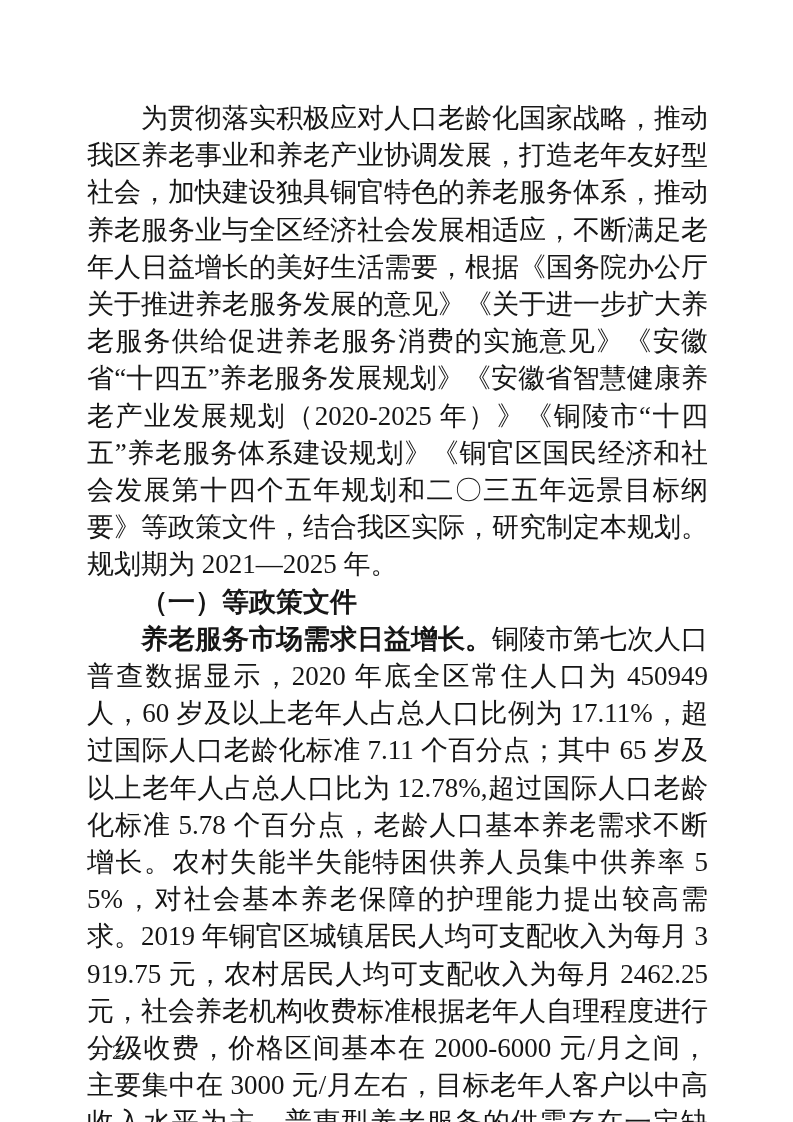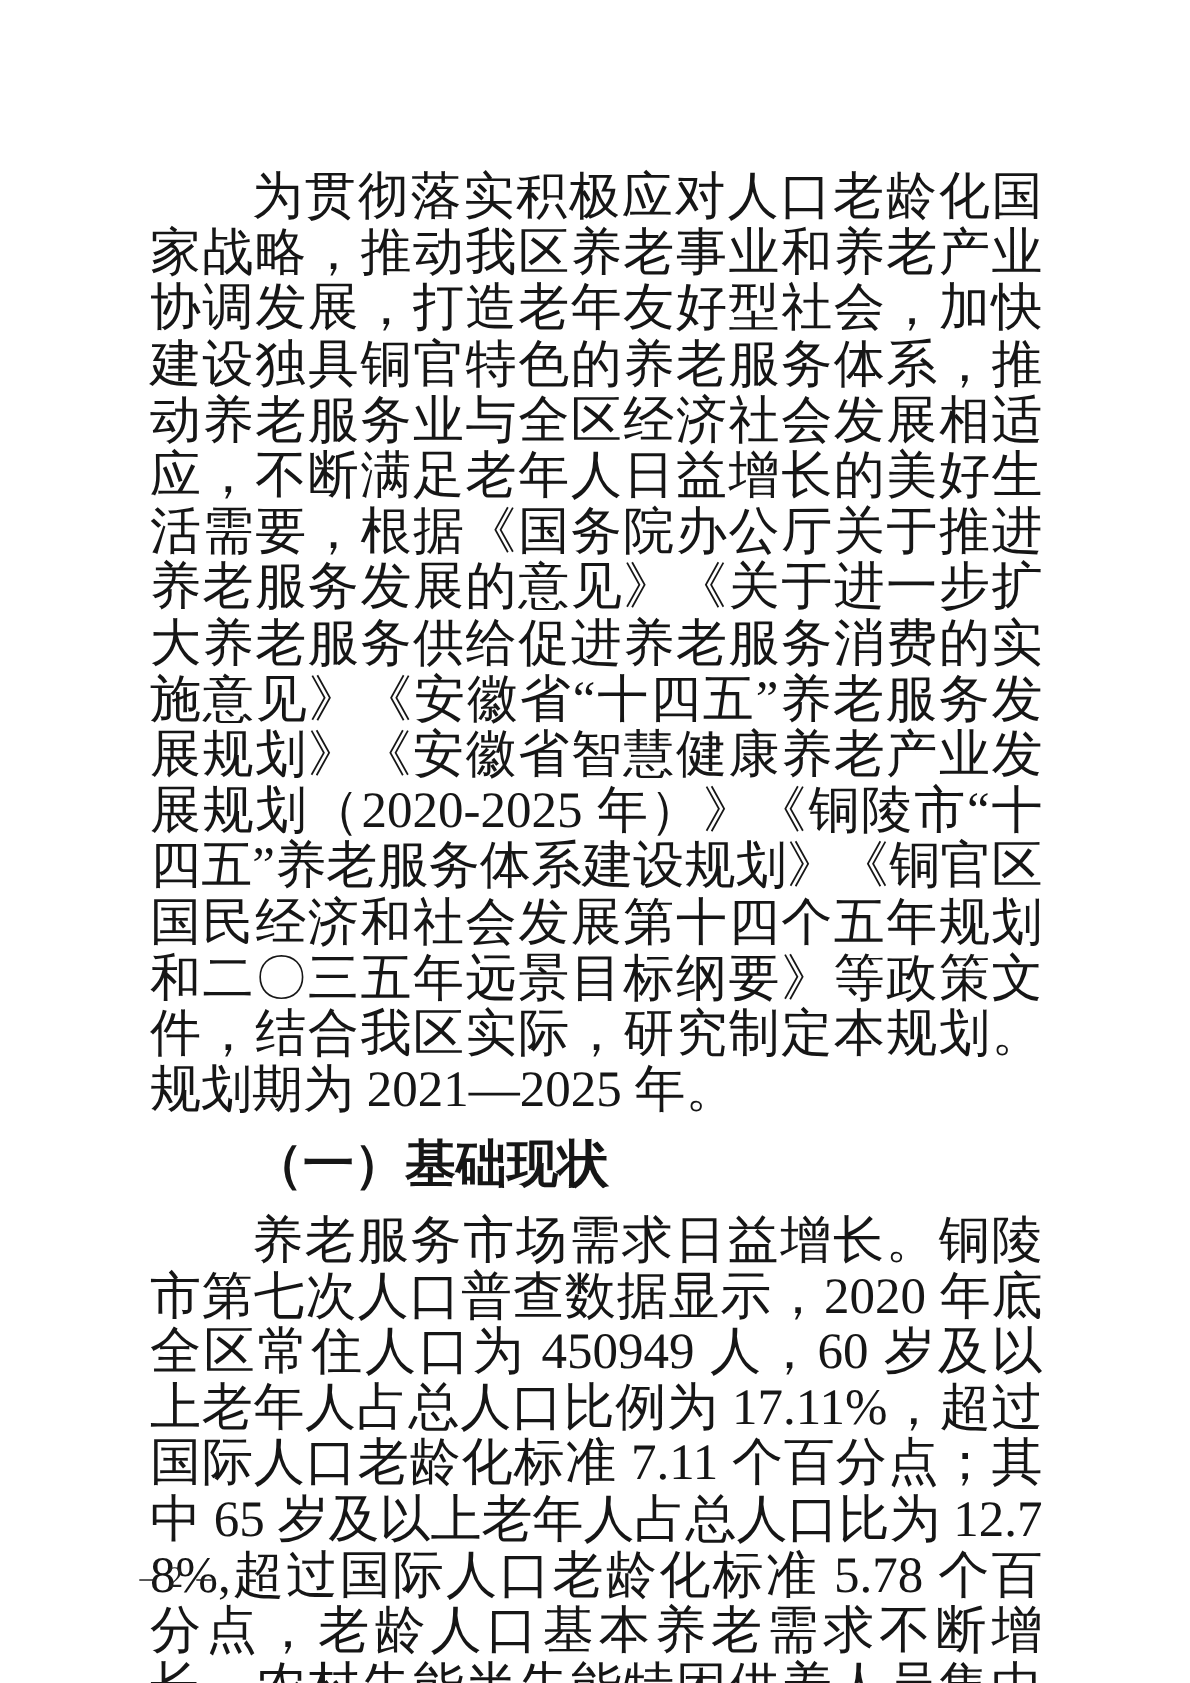--- a/index.html
+++ b/index.html
@@ -16,58 +16,58 @@
     font-family: "Liberation Serif", "DejaVu Serif", serif;
     color: #161616;
   }
   .content {
     position: absolute;
     left: 87px;
     top: 100px;
     width: 621px;
   }
   .content p {
-    margin: 13px;
-    font-size: 34px;
+    margin: 0;
+    font-size: 27px;
     line-height: 37.2px;
     text-align: justify;
     text-justify: inter-ideograph;
     text-indent: 2em;
     letter-spacing: 0;
     word-break: break-all;
   }
   .heading1 {
     font-weight: 700;
     font-family: "Liberation Sans", "DejaVu Sans", sans-serif;
   }
   .heading2 {
     font-weight: 700;
   }
   .lead {
-    font-weight: 400;
+    font-weight: 700;
   }
   .footer {
     position: absolute;
     left: 93px;
     top: 1040px;
     font-size: 20px;
     line-height: 24px;
     color: #222222;
     letter-spacing: 2px;
   }
 </style>
 </head>
 <body>
 
 <div class="page">
   <div class="content">
 
     <p class="body-para">为贯彻落实积极应对人口老龄化国家战略，推动我区养老事业和养老产业协调发展，打造老年友好型社会，加快建设独具铜官特色的养老服务体系，推动养老服务业与全区经济社会发展相适应，不断满足老年人日益增长的美好生活需要，根据《国务院办公厅关于推进养老服务发展的意见》《关于进一步扩大养老服务供给促进养老服务消费的实施意见》《安徽省“十四五”养老服务发展规划》《安徽省智慧健康养老产业发展规划（2020-2025 年）》《铜陵市“十四五”养老服务体系建设规划》《铜官区国民经济和社会发展第十四个五年规划和二〇三五年远景目标纲要》等政策文件，结合我区实际，研究制定本规划。规划期为 2021—2025 年。</p>
 
 
-    <p class="heading2">（一）基础现状</p>
+    <p class="heading2">（一）等政策文件</p>
 
     <p class="body-para"><span class="lead">养老服务市场需求日益增长。</span><span>铜陵市第七次人口普查数据显示，2020 年底全区常住人口为 450949 人，60 岁及以上老年人占总人口比例为 17.11%，超过国际人口老龄化标准 7.11 个百分点；其中 65 岁及以上老年人占总人口比为 12.78%,超过国际人口老龄化标准 5.78 个百分点，老龄人口基本养老需求不断增长。农村失能半失能特困供养人员集中供养率 55%，对社会基本养老保障的护理能力提出较高需求。2019 年铜官区城镇居民人均可支配收入为每月 3919.75 元，农村居民人均可支配收入为每月 2462.25 元，社会养老机构收费标准根据老年人自理程度进行分级收费，价格区间基本在 2000-6000 元/月之间，主要集中在 3000 元/月左右，目标老年人客户以中高收入水平为主，普惠型养老服务的供需存在一定缺口。</span></p>
 
   </div>
 
   <div class="footer">– 2 –</div>
 </div>
 
 </body></html>

